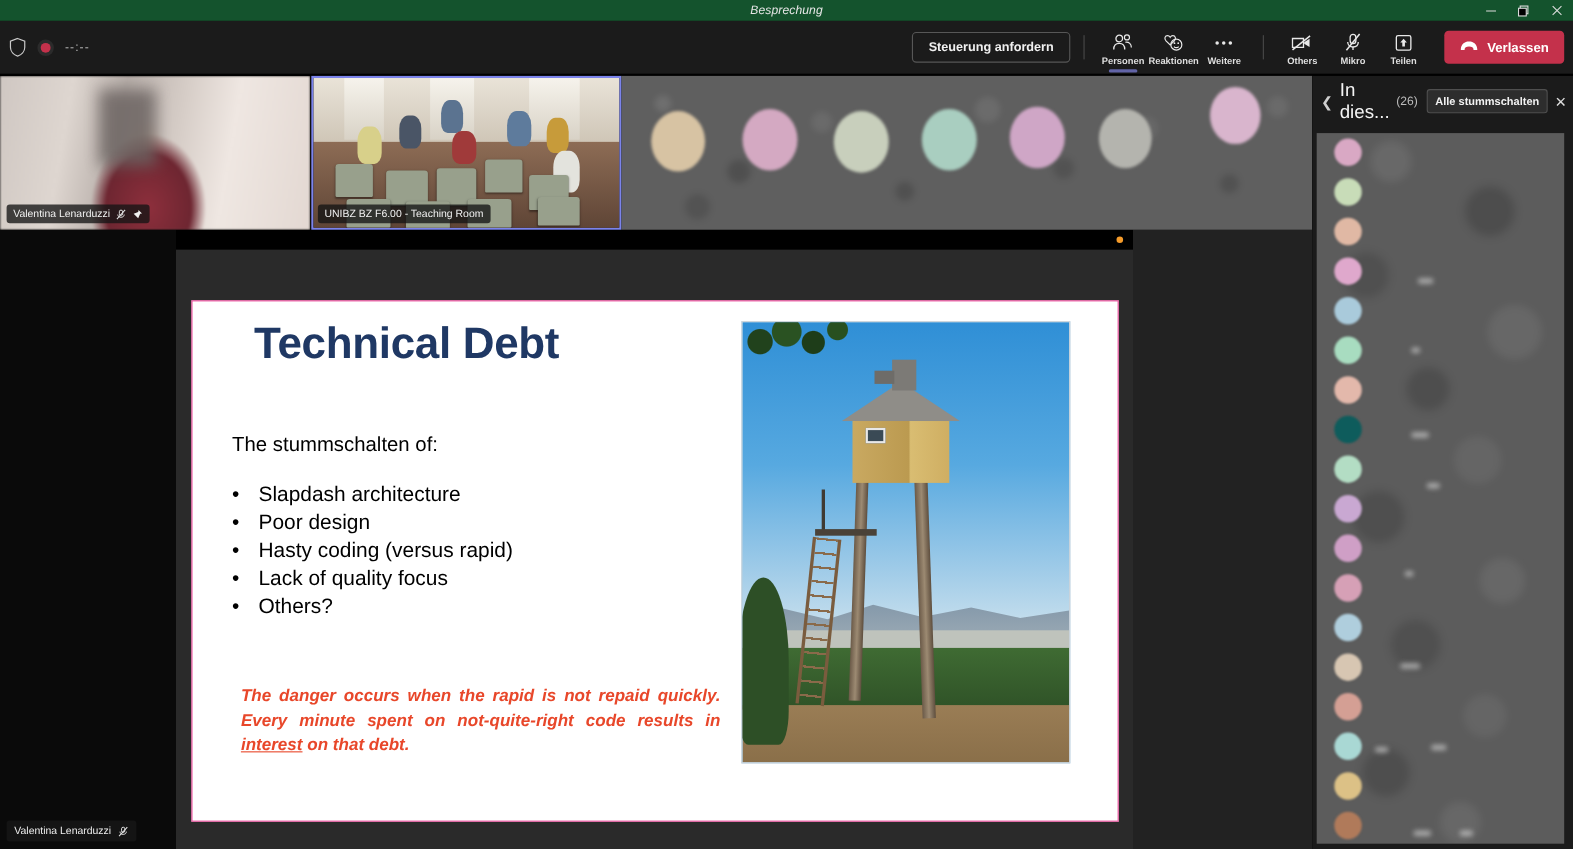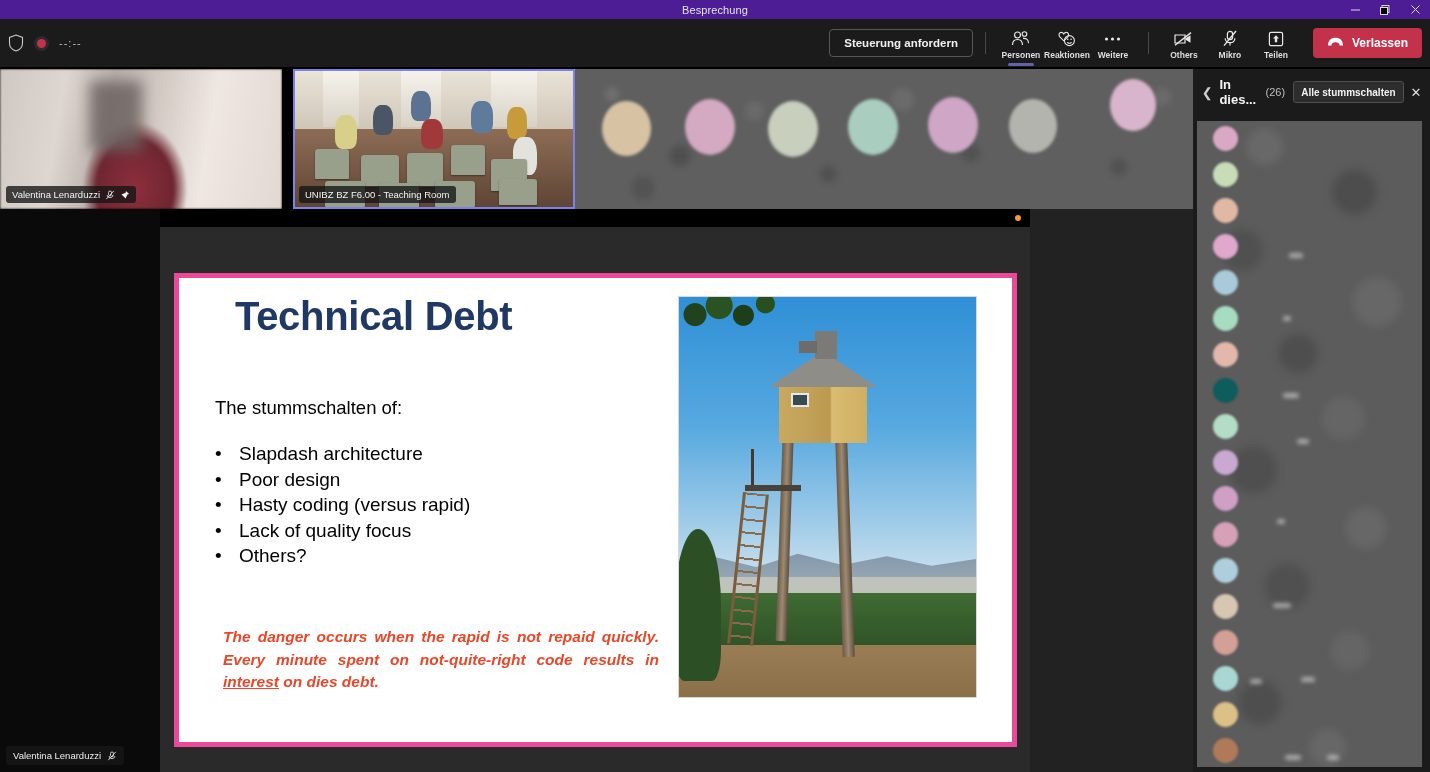--- a/index.html
+++ b/index.html
@@ -7,21 +7,21 @@
     width: 1430px; height: 772px;
     background: #000;
     font-family: "Liberation Sans", sans-serif;
     overflow: hidden;
   }
   #app { position: relative; width: 1430px; height: 772px; background: #000; }
 
   
   .titlebar {
     position: absolute; left: 0; top: 0; width: 1430px; height: 19px;
-    background: #4c1d95; display: flex; align-items: center; justify-content: center;
+    background: #14532d; display: flex; align-items: center; justify-content: center; font-style: italic;
   }
   .titlebar-title { color: #e6e6e6; font-size: 11px; letter-spacing: .1px; }
   .win-controls { position: absolute; right: 0; top: 0; height: 19px; display: flex; }
   .win-btn {
     width: 30px; height: 19px; display: flex; align-items: center; justify-content: center;
     color: #dcdcdc; font-size: 10px; line-height: 1;
   }
   .win-btn svg { display: block; }
 
   
@@ -58,21 +58,21 @@
   .leave-btn {
     margin-left: 14px; height: 30px; padding: 0 14px; border-radius: 4px;
     background: #c4314b; color: #fff; font-size: 12px; font-weight: 600;
     display: flex; align-items: center; gap: 8px;
   }
 
   
   .filmstrip { position: absolute; left: 0; top: 69px; width: 1193px; height: 140px; background: #000; display: flex; }
   .vid-tile { position: relative; height: 140px; overflow: hidden; }
   .vid-tile.v1 { width: 282px; }
-  .vid-tile.v2 { width: 282px; margin-left: 11px; border: 2px solid #7b83eb; }
+  .vid-tile.v2 { width: 282px; margin-left: 1px; border: 2px solid #7b83eb; }
   .v1-bg {
     position: absolute; inset: 0;
     background:
       radial-gradient(ellipse 70px 90px at 135px 120px, #8d2f3c 0%, #6e2631 55%, rgba(110,38,49,0) 75%),
       radial-gradient(ellipse 30px 60px at 130px 78px, #d9b79c 0%, rgba(217,183,156,0) 70%),
       linear-gradient(100deg, #cfc7c2 0%, #ded6d0 22%, #b9b0ab 38%, #d6cdc7 56%, #efe7e2 72%, #e3d8d2 100%);
     filter: blur(1.2px);
   }
   .v1-shadow {
     position: absolute; left: 90px; top: 12px; width: 52px; height: 70px;
@@ -121,21 +121,21 @@
   .filmstrip-edge { position: absolute; left: 1193px; top: 69px; width: 3px; height: 140px; background: #000; }
 
   
   .stage { position: absolute; left: 0; top: 209px; width: 1193px; height: 563px; background: #0e0e0e; }
   .stage-left { position: absolute; left: 0; top: 0; width: 160px; height: 563px; background: #0a0a0a; }
   .share-black { position: absolute; left: 160px; top: 0; width: 870px; height: 18px; background: #000; }
   .share-dot { position: absolute; right: 9px; top: 6px; width: 6px; height: 6px; border-radius: 50%; background: #f59b2a; }
   .share-frame { position: absolute; left: 160px; top: 18px; width: 870px; height: 545px; background: #2a2a2a; }
   .slide {
     position: absolute; left: 14px; top: 46px; width: 843px; height: 474px;
-    background: #fff; border: 5px solid #ec4899;
+    background: #fff; border: 1px solid #ec4899;
   }
   .stage-rest { position: absolute; left: 1030px; top: 0; width: 163px; height: 563px; background: #222; }
 
   .slide-inner { position: relative; width: 100%; height: 100%; }
   .slide-title {
     position: absolute; left: 56px; top: 16px;
     font-size: 40px; font-weight: bold; color: #1f3864; letter-spacing: -.3px;
     font-family: "Liberation Sans", sans-serif;
   }
   .slide-lead { position: absolute; left: 36px; top: 119px; font-size: 18.5px; color: #000; }
@@ -182,21 +182,21 @@
   .ladder { position:absolute; left: 56px; top: 196px; width: 26px; height: 152px;
          background: repeating-linear-gradient(180deg,#8a6a4a 0 2px, transparent 2px 13px);
          border-left: 3px solid #7a5c3e; border-right: 3px solid #7a5c3e; transform: rotate(6deg); }
   .platform { position:absolute; left: 66px; top: 188px; width: 56px; height: 6px; background:#4a4238; }
   .rail { position:absolute; left: 72px; top: 152px; width: 3px; height: 40px; background:#3f3a33; }
 
   
   .panel { position: absolute; right: 0; top: 69px; width: 237px; height: 703px; background: #1b1b1b; }
   .panel-head { height: 46px; display: flex; align-items: center; padding: 0 8px; gap: 6px; }
   .chev-back { width: 16px; color: #cfcfcf; font-size: 13px; text-align:center; }
-  .panel-title { color: #f5f5f5; font-size: 13px; font-weight: bold; }
+  .panel-title { color: #f5f5f5; font-size: 17px; font-weight: normal; }
   .panel-count { color: #bdbdbd; font-size: 11px; }
   .mute-all {
     margin-left: 2px; height: 22px; padding: 0 7px; border-radius: 3px;
     background: #2d2d2d; border: 1px solid #4f4f4f; color: #f2f2f2;
     font-size: 10px; font-weight: 600; display:flex; align-items:center; white-space: nowrap;
   }
   .panel-close { margin-left: auto; color: #dedede; font-size: 13px; width: 16px; text-align: center; }
   .roster { position: absolute; left: 4px; top: 52px; width: 225px; height: 646px; overflow: hidden;
             background: #5c5c5c; }
   .roster .noise2 {
@@ -455,21 +455,21 @@
             <div class="bl">
                 <span class="dot">•</span>
                 <span>Lack of quality focus</span>
               </div>
             <div class="bl">
                 <span class="dot">•</span>
                 <span>Others?</span>
               </div>
           </div>
 
-          <div class="quote" style="color: rgb(232, 71, 42);"><span>The danger occurs when the rapid is not repaid quickly. Every minute spent on not-quite-right code results in </span><u>interest</u><span> on dies debt.</span></div>
+          <div class="quote" style="color: rgb(232, 71, 42);"><span>The danger occurs when the rapid is not repaid quickly. Every minute spent on not-quite-right code results in </span><u>interest</u><span> on that debt.</span></div>
 
           <div class="slide-photo">
             <div class="sky"></div>
             <div class="mountains"></div>
             <div class="city"></div>
             <div class="trees"></div>
             <div class="ground"></div>
             <div class="tree-dark"></div>
             <div class="leaves"></div>
             <div class="leg l1"></div>

